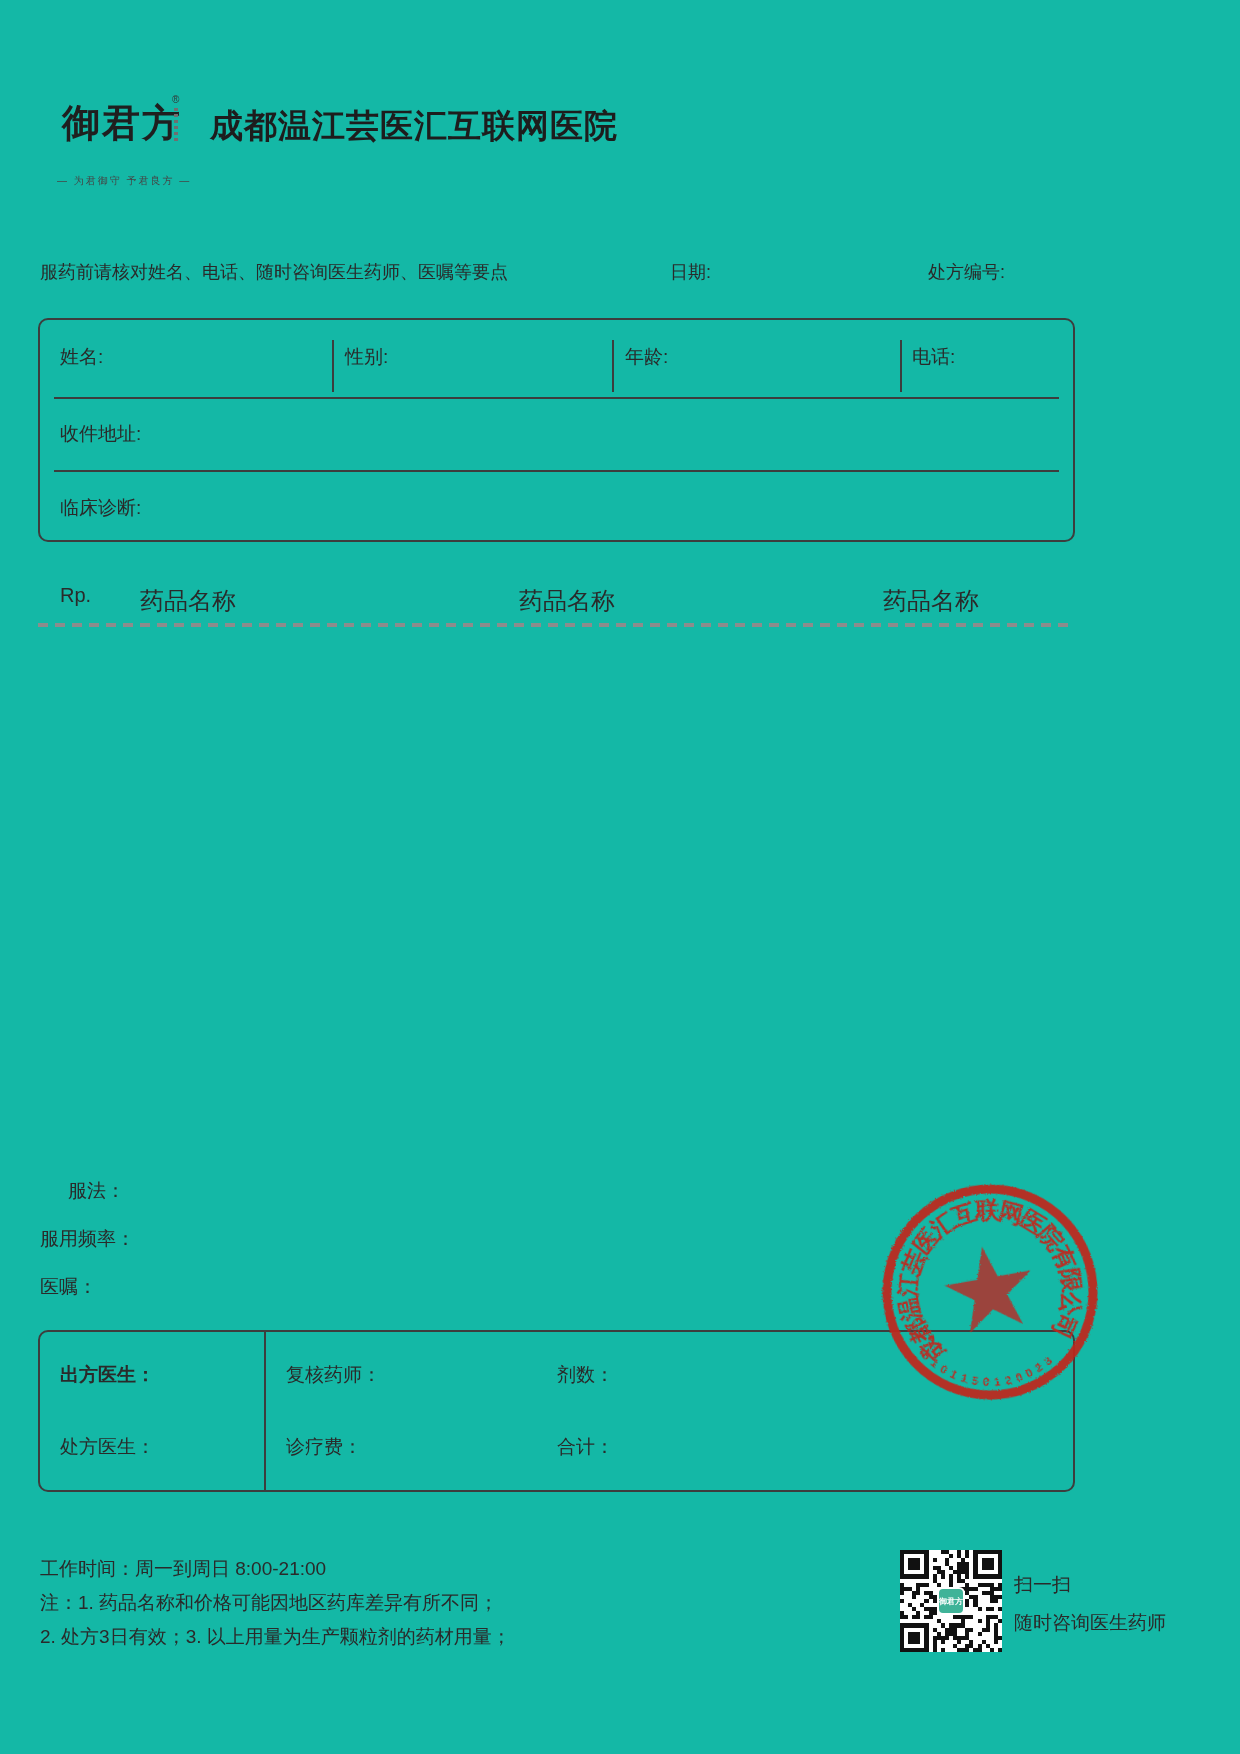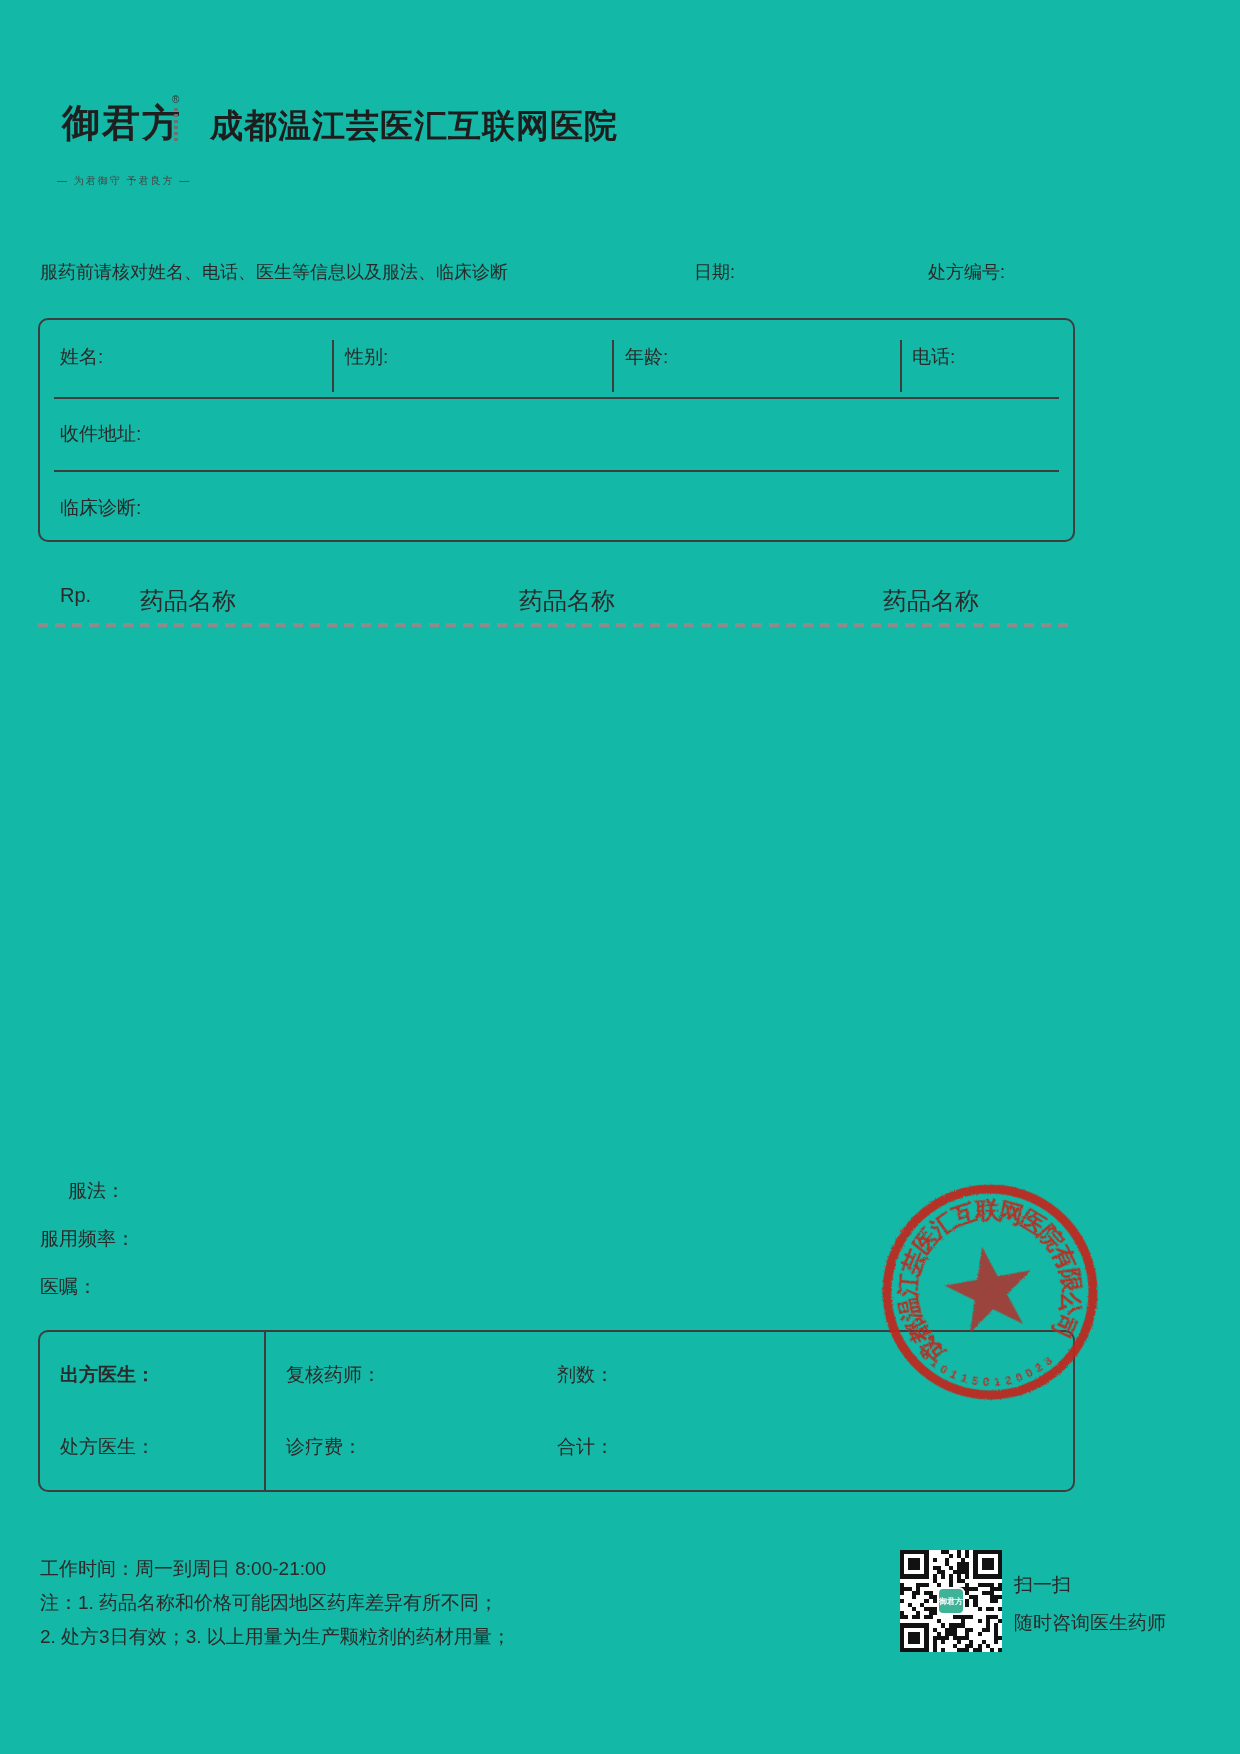--- a/index.html
+++ b/index.html
@@ -30,22 +30,22 @@
 
 <div class="page">
 
   <div class="abs logo-name" style="left:62px; top:98px;">御君方</div>
   <div class="abs" style="left:172px; top:94px; font-size:10px; color:#333;">®</div>
   <div class="abs" style="left:174px; top:108px; width:4px; height:36px;
        background:repeating-linear-gradient(#6f6f6f 0 3px,transparent 3px 6px);"></div>
   <div class="abs logo-tag" style="left:57px; top:149px;">— 为君御守 予君良方 —</div>
   <div class="abs hosp-title" style="left:210px; top:104px;">成都温江芸医汇互联网医院</div>
 
-  <div class="abs notice" style="left:40px; top:260px;">服药前请核对姓名、电话、医生等信息以及服法、临床诊断</div>
-  <div class="abs notice" style="left:670px; top:260px;margin-left:24px;">日期:</div>
+  <div class="abs notice" style="left:40px; top:260px;">服药前请核对姓名、电话、随时咨询医生药师、医嘱等要点</div>
+  <div class="abs notice" style="left:670px; top:260px;">日期:</div>
   <div class="abs notice" style="left:928px; top:260px;">处方编号:</div>
 
   <div class="box" style="left:38px; top:318px; width:1037px; height:224px;">
     <div class="hline" style="left:14px; right:14px; top:77px;"></div>
     <div class="hline" style="left:14px; right:14px; top:150px;"></div>
     <div class="vline" style="left:292px; top:20px; height:52px;"></div>
     <div class="vline" style="left:572px; top:20px; height:52px;"></div>
     <div class="vline" style="left:860px; top:20px; height:52px;"></div>
   </div>
   <div class="abs lbl" style="left:60px;  top:344px;">姓名:</div>

